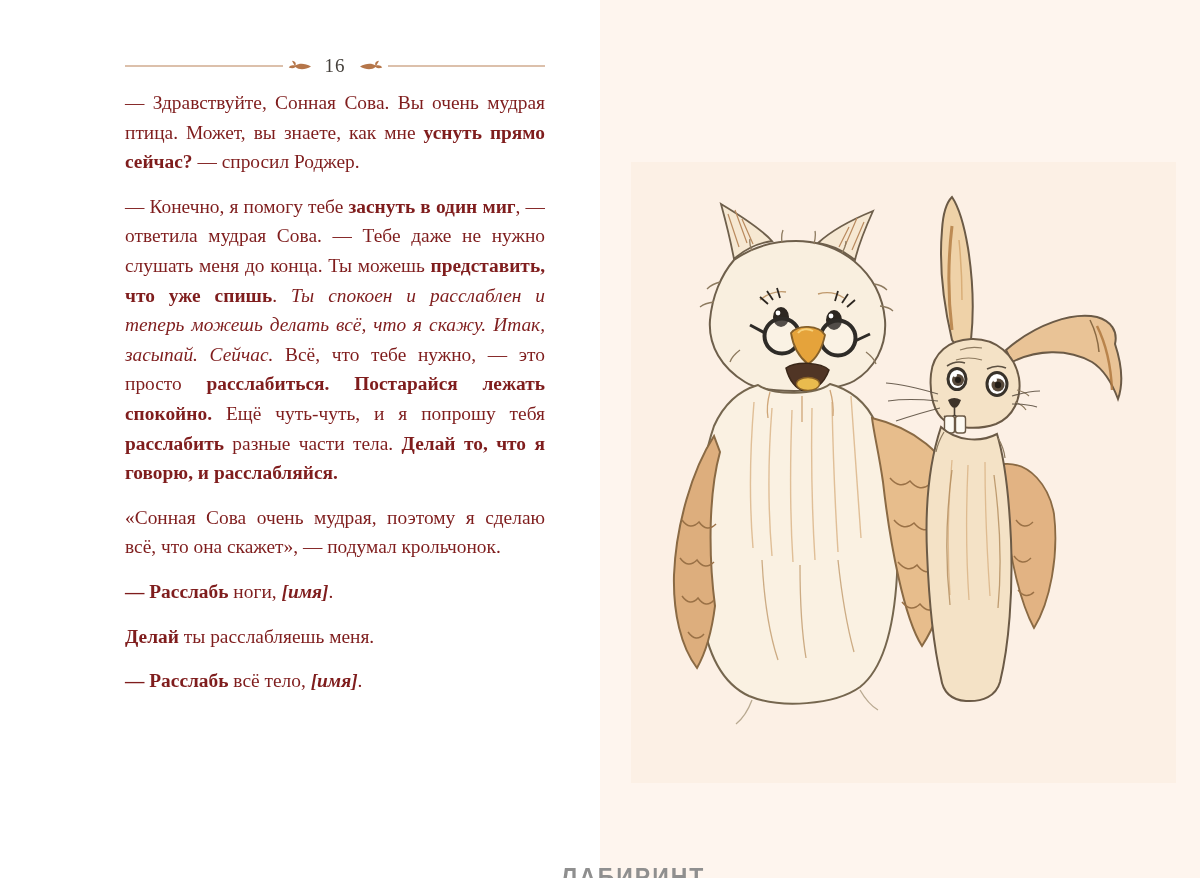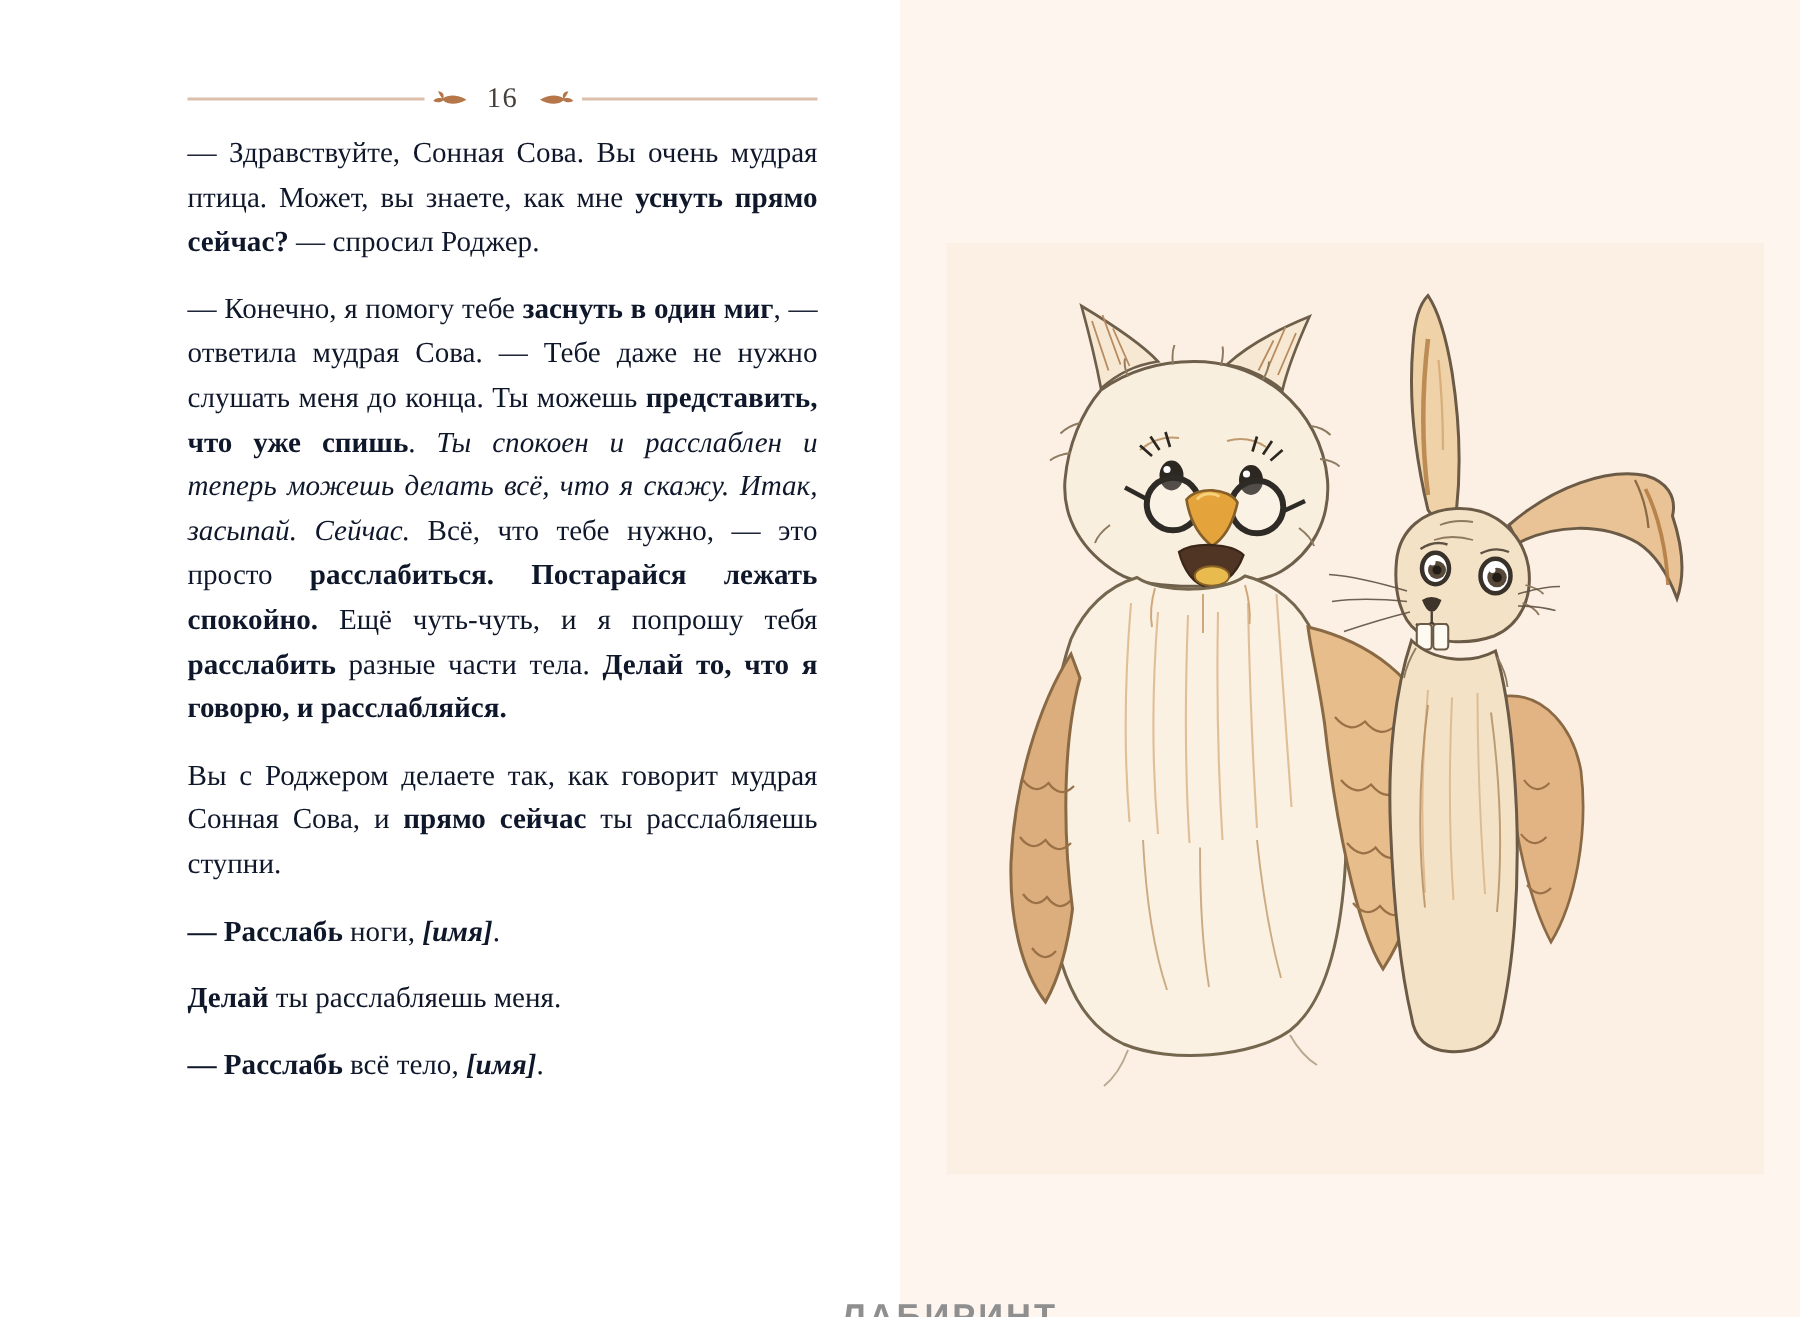--- a/index.html
+++ b/index.html
@@ -13,21 +13,21 @@
   
   .page-header{position:absolute;left:125px;top:53px;width:420px;height:26px;
                display:flex;align-items:center;}
   .rule{flex:1;height:2px;background:#dcc0ab;}
   .ornament{flex:0 0 auto;margin:0 5px;display:flex;align-items:center;}
   .ornament svg{display:block;}
   .page-number{flex:0 0 auto;padding:0 8px;font-size:19px;color:#45403b;letter-spacing:1px;}
 
   
   .text-column{position:absolute;left:125px;top:88px;width:420px;
-               font-size:19.4px;line-height:29.6px;color:#0f172a;
+               font-size:19.4px;line-height:29.6px;color:#7f1d1d;
                hyphens:auto;-webkit-hyphens:auto;}
   .para{margin:0 0 15px 0;text-align:justify;}
   .para:last-child{margin-bottom:0;}
   .seg-n{font-weight:normal;font-style:normal;}
   .seg-b{font-weight:bold;}
   .seg-i{font-style:italic;}
   .seg-bi{font-weight:bold;font-style:italic;}
 
   
   .watermark{position:absolute;left:536px;top:866px;width:180px;height:12px;overflow:hidden;
@@ -53,21 +53,21 @@
         <svg width="24" height="13" viewBox="0 0 24 13">
           <path d="M23,6.5 C17,3 11,3 7.5,5.5 C8.5,3 7,1 4,0.8 C5,2.8 6,4.6 6.8,5.6 C4,4.8 2,5.6 0.8,7.4 C3.6,8.6 5.8,8.4 7.5,7 C11,10 17,10 23,6.5 Z" fill="#b5764a"></path>
         </svg>
       </div>
       <div class="rule"></div>
     </div>
 
     <div class="text-column" id="paragraphs" lang="ru">
         <p class="para"><span class="seg-n">— Здравствуйте, Сонная Сова. Вы очень мудрая птица. Может, вы знаете, как мне </span><span class="seg-b">уснуть прямо сейчас?</span><span class="seg-n"> — спросил Роджер.</span></p>
         <p class="para"><span class="seg-n">— Конечно, я помогу тебе </span><span class="seg-b">заснуть в один миг</span><span class="seg-n">, — ответила мудрая Сова. — Тебе даже не нужно слушать меня до конца. Ты можешь </span><span class="seg-b">представить, что уже спишь</span><span class="seg-n">. </span><span class="seg-i">Ты спокоен и расслаблен и теперь можешь делать всё, что я скажу. Итак, засыпай. Сейчас.</span><span class="seg-n"> Всё, что тебе нужно, — это просто </span><span class="seg-b">расслабиться. Постарайся лежать спокойно.</span><span class="seg-n"> Ещё чуть-чуть, и я попрошу тебя </span><span class="seg-b">расслабить</span><span class="seg-n"> разные части тела. </span><span class="seg-b">Делай то, что я говорю, и расслабляйся.</span></p>
-        <p class="para"><span class="seg-n">Вы с Роджером делаете так, как говорит мудрая Сонная Сова, и </span><span class="seg-b">прямо сейчас</span><span class="seg-n"> ты расслабляешь ступни.</span></p>
+        <p class="para"><span class="seg-n">«Сонная Сова очень мудрая, поэтому я сделаю всё, что она скажет», — подумал крольчонок.</span></p>
         <p class="para"><span class="seg-b">— Расслабь</span><span class="seg-n"> ноги, </span><span class="seg-bi">[имя]</span><span class="seg-n">.</span></p>
         <p class="para"><span class="seg-b">Делай</span><span class="seg-n"> ты расслабляешь меня.</span></p>
         <p class="para"><span class="seg-b">— Расслабь</span><span class="seg-n"> всё тело, </span><span class="seg-bi">[имя]</span><span class="seg-n">.</span></p>
       </div>
   </div>
 
   <div class="right-page">
     <div class="illo-panel"></div>
 
     <svg class="illo-svg" width="600" height="878" viewBox="0 0 600 878">

